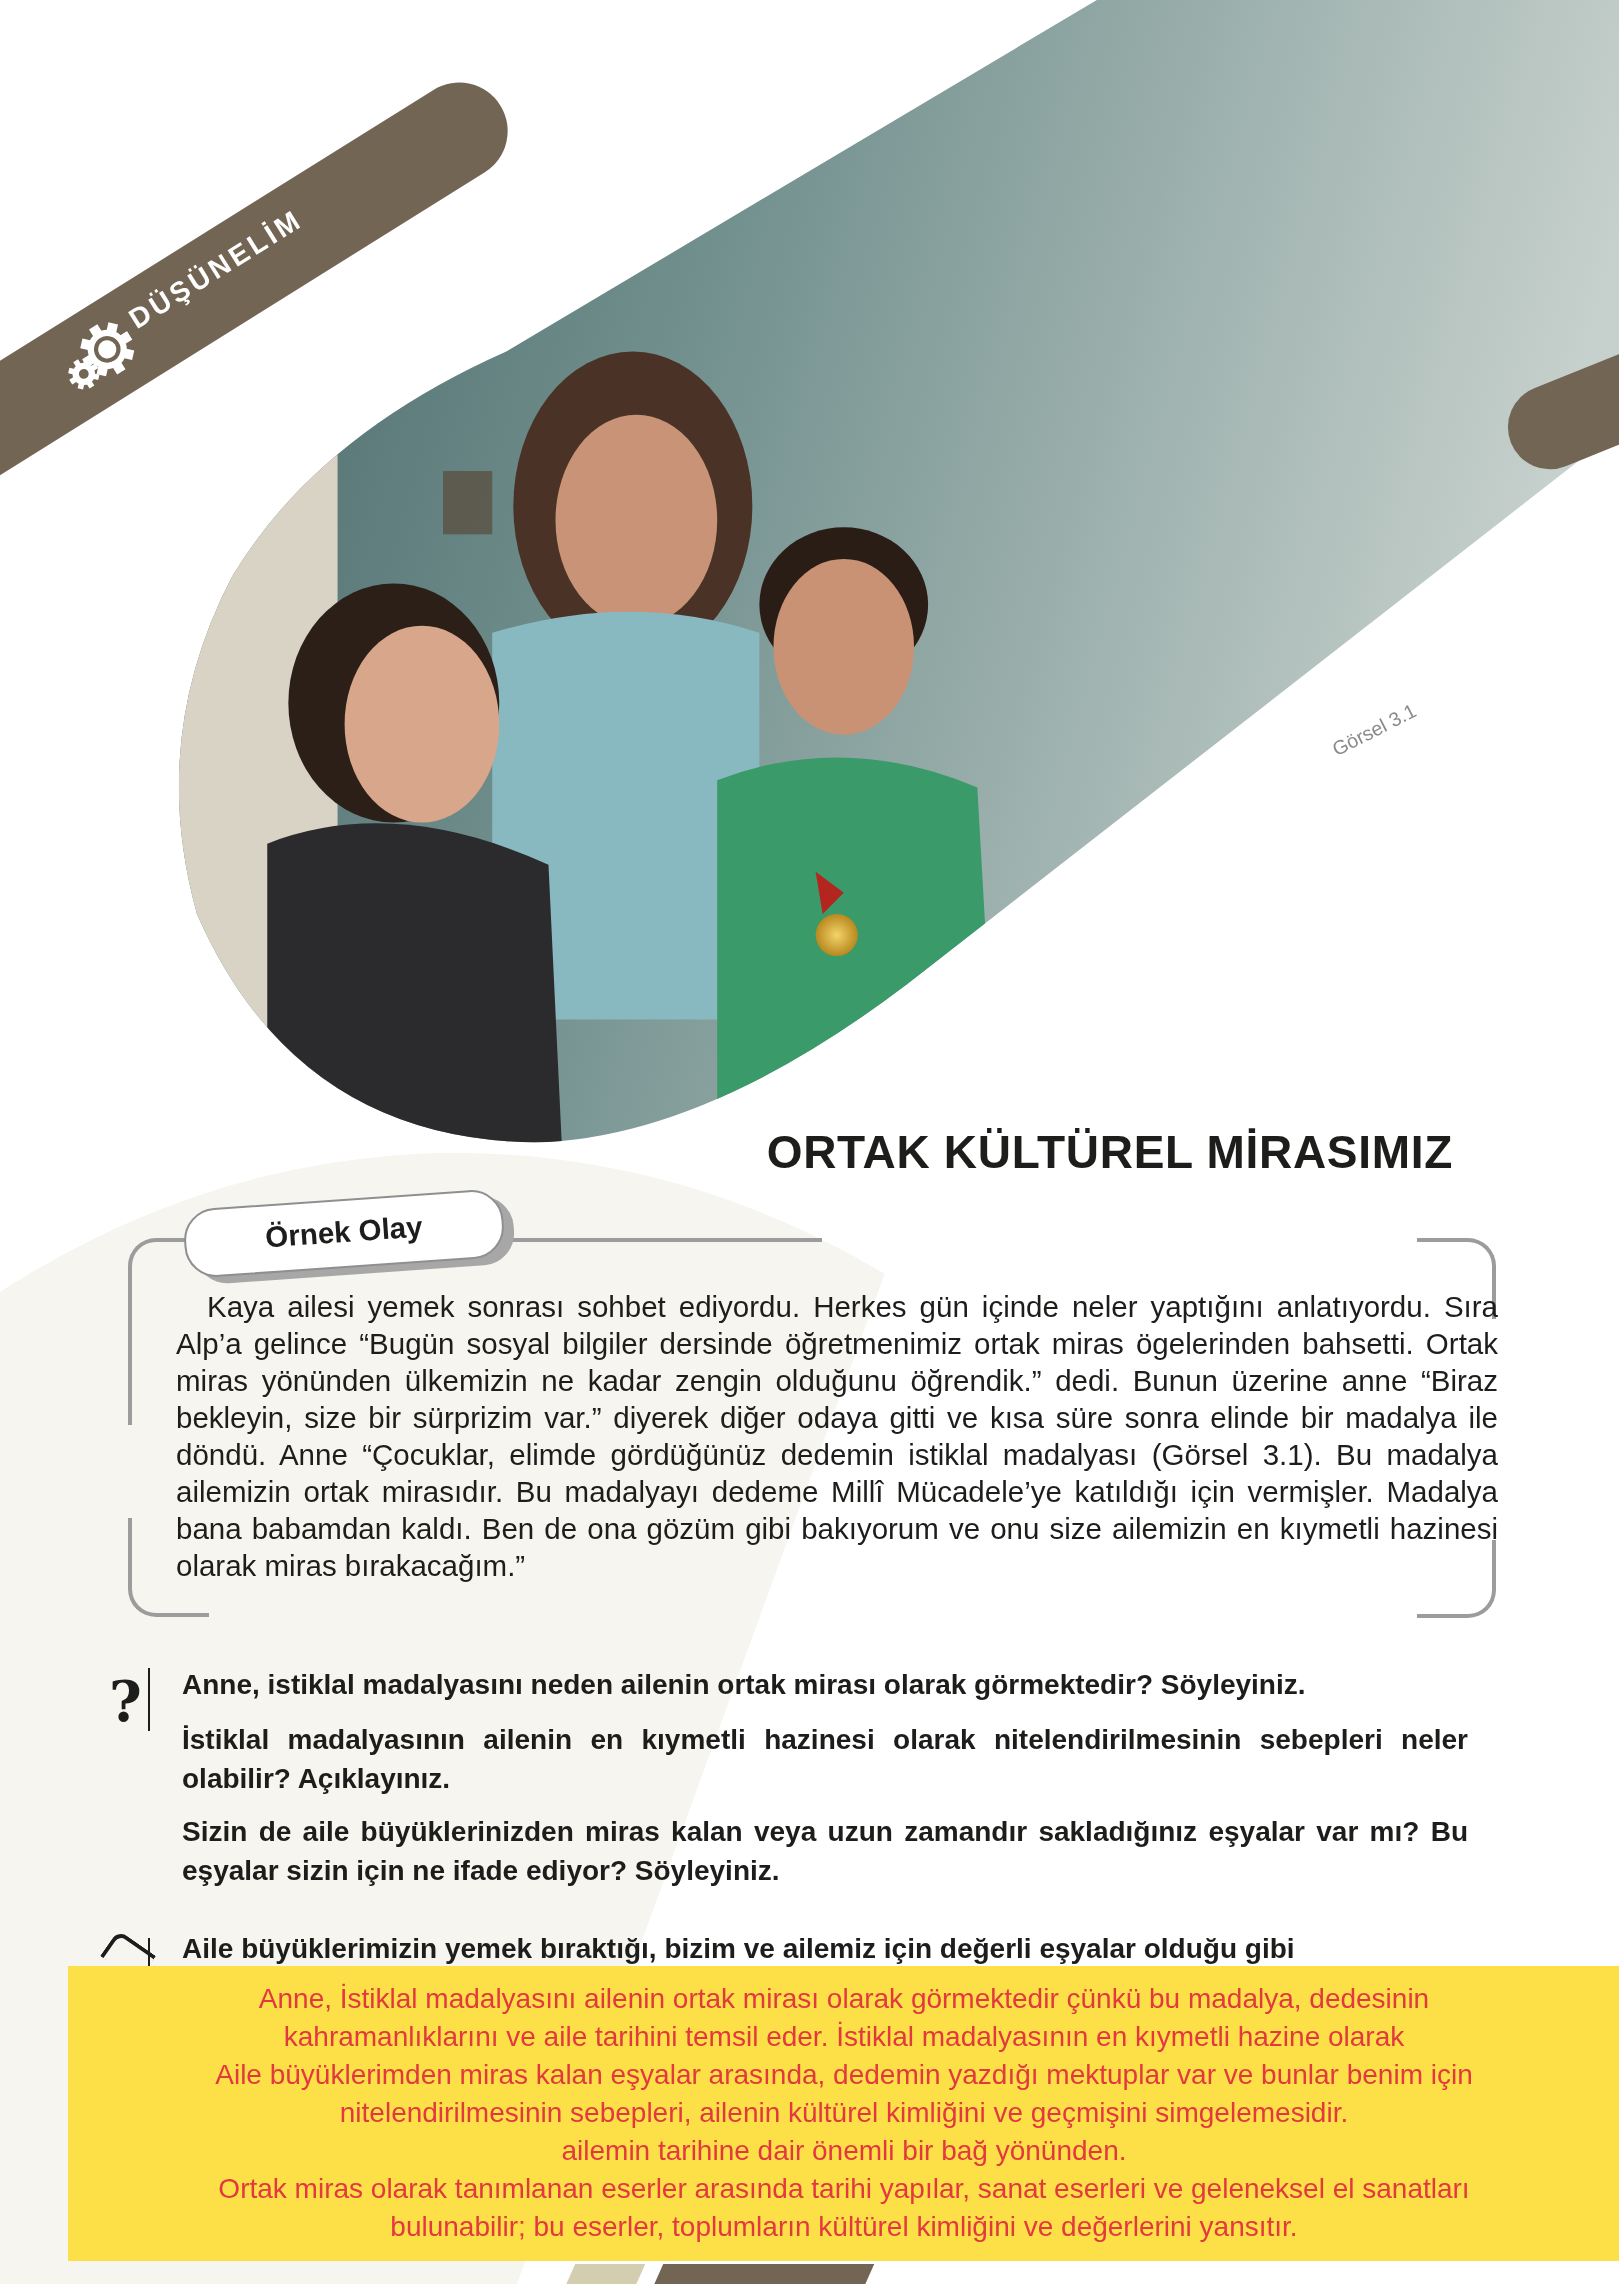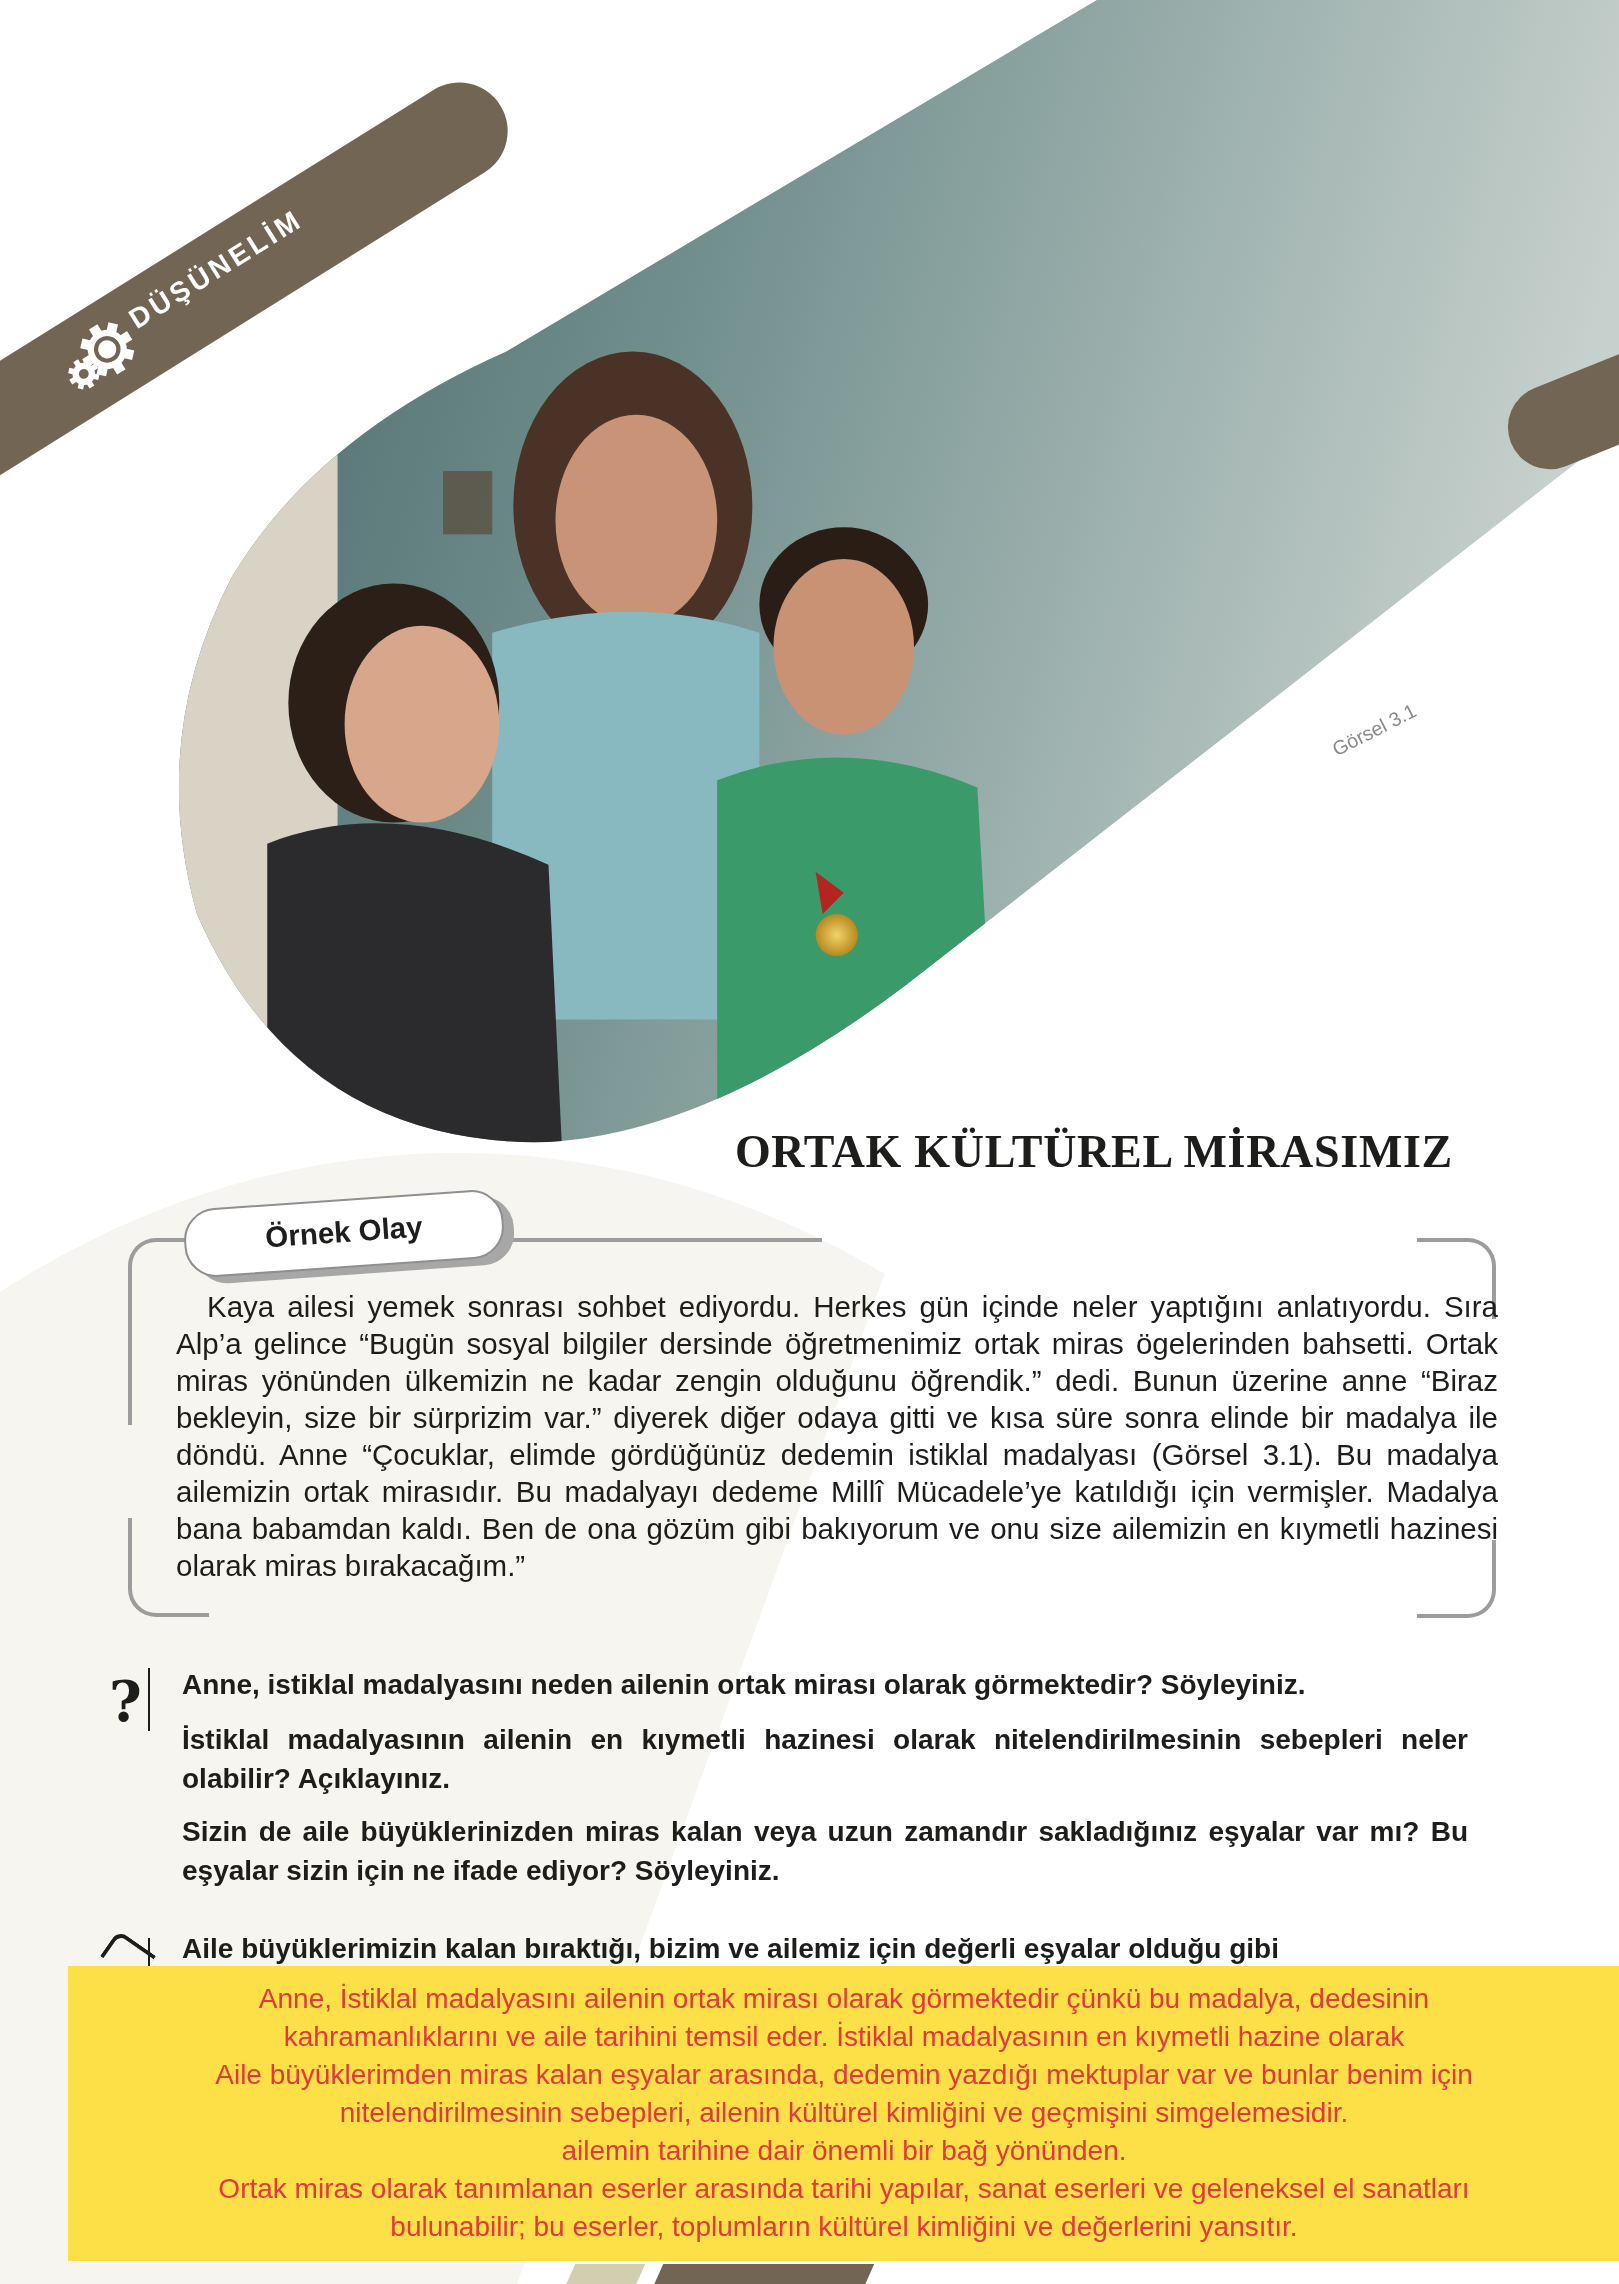--- a/index.html
+++ b/index.html
@@ -116,21 +116,21 @@
     <circle cx="72" cy="40" r="19" fill="#736554"></circle>
     <circle cx="72" cy="40" r="13" fill="#ffffff"></circle>
   </svg>
   <span class="banner-label">DÜŞÜNELİM</span>
 </div>
 
 <div class="right-pill"></div>
 
 <div class="caption">Görsel 3.1</div>
 
-<h1 class="title" style="margin:0;font-family:Liberation Serif, serif;">ORTAK KÜLTÜREL MİRASIMIZ</h1>
+<h1 class="title" style="margin:0;">ORTAK KÜLTÜREL MİRASIMIZ</h1>
 
 <div class="box-line" style="left:128px; top:1238px; width:56px; height:183px; border-left-width:4.2px; border-top-width:4.2px; border-top-left-radius:28px;"></div>
 <div class="box-line" style="left:492px; top:1238px; width:330px; height:0; border-top-width:4.2px;"></div>
 <div class="box-line" style="left:1417px; top:1238px; width:75px; height:77px; border-right-width:4.2px; border-top-width:4.2px; border-top-right-radius:28px;"></div>
 <div class="box-line" style="left:128px; top:1518px; width:77px; height:95px; border-left-width:4.2px; border-bottom-width:4.2px; border-bottom-left-radius:28px;"></div>
 <div class="box-line" style="left:1417px; top:1540px; width:75px; height:74px; border-right-width:4.2px; border-bottom-width:4.2px; border-bottom-right-radius:28px;"></div>
 
 <div class="tab">
   <div class="tab-label">Örnek Olay</div>
 </div>
@@ -140,21 +140,21 @@
 </div>
 
 <div class="q-icon">?</div>
 <div class="q-bar"></div>
 <div class="q" style="top:1665px;">Anne, istiklal madalyasını neden ailenin ortak mirası olarak görmektedir? Söyleyiniz.</div>
 <div class="q" style="top:1720px;">İstiklal madalyasının ailenin en kıymetli hazinesi olarak nitelendirilmesinin sebepleri neler olabilir? Açıklayınız.</div>
 <div class="q" style="top:1812px;">Sizin de aile büyüklerinizden miras kalan veya uzun zamandır sakladığınız eşyalar var mı? Bu eşyalar sizin için ne ifade ediyor? Söyleyiniz.</div>
 
 <div class="q2-icon"></div>
 <div class="q2-bar"></div>
-<div class="q" style="top:1929px; white-space:nowrap;">Aile büyüklerimizin kalan bıraktığı, bizim ve ailemiz için değerli eşyalar olduğu gibi</div>
+<div class="q" style="top:1929px; white-space:nowrap;">Aile büyüklerimizin yemek bıraktığı, bizim ve ailemiz için değerli eşyalar olduğu gibi</div>
 
 <div class="answer">
   <div class="answer-text">
     <div>Anne, İstiklal madalyasını ailenin ortak mirası olarak görmektedir çünkü bu madalya, dedesinin</div>
     <div>kahramanlıklarını ve aile tarihini temsil eder. İstiklal madalyasının en kıymetli hazine olarak</div>
     <div>Aile büyüklerimden miras kalan eşyalar arasında, dedemin yazdığı mektuplar var ve bunlar benim için</div>
     <div>nitelendirilmesinin sebepleri, ailenin kültürel kimliğini ve geçmişini simgelemesidir.</div>
     <div>ailemin tarihine dair önemli bir bağ yönünden.</div>
     <div>Ortak miras olarak tanımlanan eserler arasında tarihi yapılar, sanat eserleri ve geleneksel el sanatları</div>
     <div>bulunabilir; bu eserler, toplumların kültürel kimliğini ve değerlerini yansıtır.</div>

